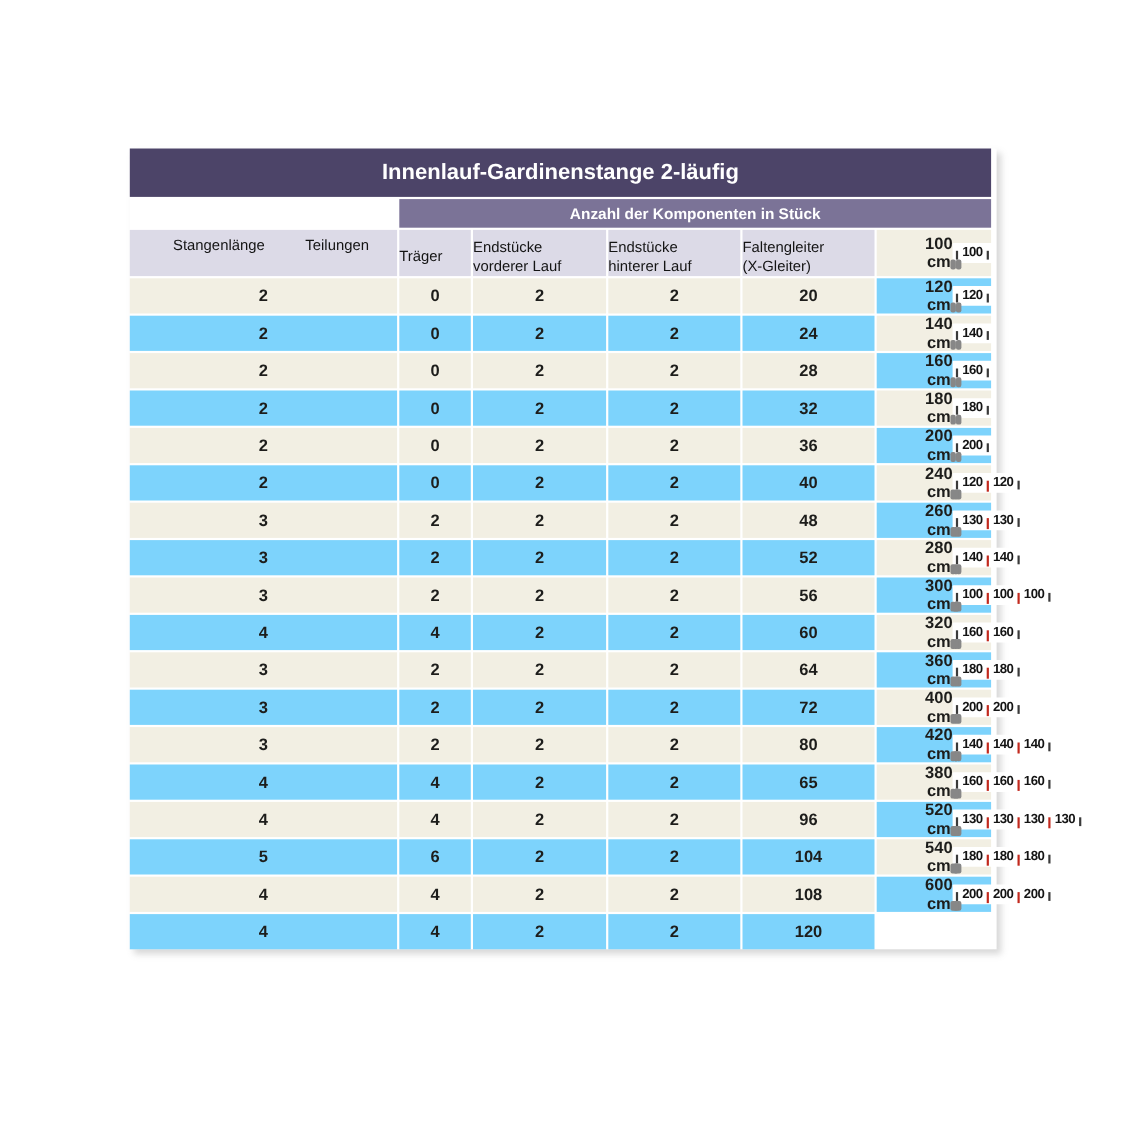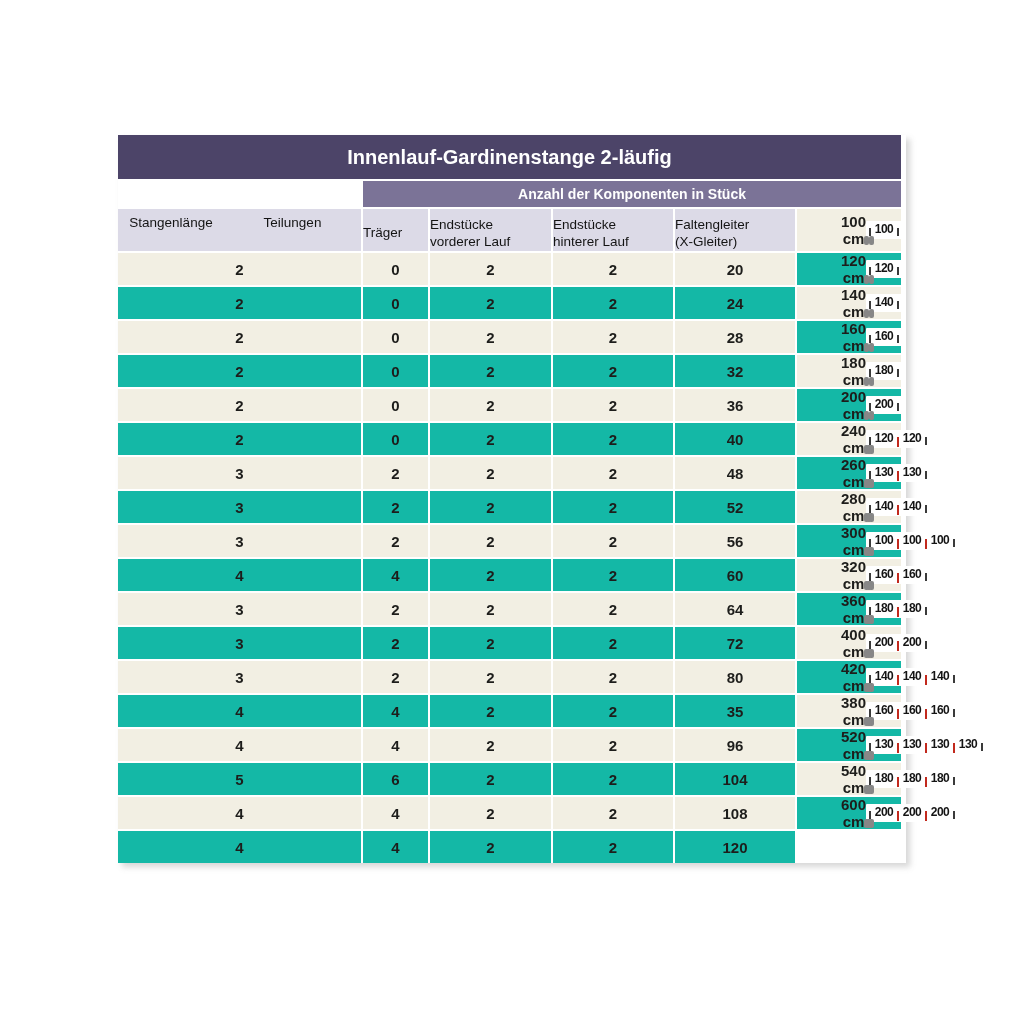--- a/index.html
+++ b/index.html
@@ -33,26 +33,27 @@
 
   .colhead {
     background:#dcdae7; color:#141414;
     font-size:13.5px; line-height:17px;
     align-items:flex-start; padding-top:5px;
     text-align:center; flex-direction:column;
   }
   .colhead-set {
     flex-direction:row; align-items:flex-start;
     justify-content:space-between;
+    padding-left:28px;
   }
   .colhead-set .sub1 { width:106px; text-align:center; }
   .colhead-set .sub2 { flex:1; text-align:center; }
 
   .row-light { background:#f2efe3; }
-  .row-dark  { background:#14b8a6;align-items:center; }
+  .row-dark  { background:#7dd3fc;align-items:center; }
 
   .set-cell { justify-content:flex-start;padding-left:44px; }
   .len-label { width:106px; text-align:center; font-size:15px; font-weight:bold; }
   .icon-wrap { flex:1; display:flex; justify-content:center; align-items:center; }
 
   .num-cell { font-size:15px; font-weight:bold; }
 
   
   .rod-icon { display:inline-block; background:#ffffff; padding:1px 3px 3px 3px; border-radius:1px; }
   .nums { display:flex; align-items:flex-end; height:14px; }
@@ -342,21 +343,21 @@
               <span class="tick red"></span>
               <span class="seg-num">140</span>
               <span class="tick"></span>
             </span><span class="rod"><span class="line"></span><span class="cap" style="left: 0%; transform: none;"></span><span class="cap" style="left: 33.3333%; transform: translateX(-50%);"></span><span class="cap" style="left: 66.6667%; transform: translateX(-50%);"></span><span class="cap" style="left: 100%; transform: translateX(-100%);"></span></span></span>
         </span>
   </div>
   <div class="cell num-cell row-dark">4</div>
   <div class="cell num-cell row-dark">4</div>
   <div class="cell num-cell row-dark">2</div>
   <div class="cell num-cell row-dark">2</div>
-  <div class="cell num-cell row-dark">35</div>
+  <div class="cell num-cell row-dark">65</div>
 
   <div class="cell set-cell row-light">
     <span class="len-label">380 cm</span>
     <span class="icon-wrap">
           <span class="rod-icon"><span class="nums">
               <span class="tick"></span>
               <span class="seg-num">160</span>
               <span class="tick red"></span>
               <span class="seg-num">160</span>
               <span class="tick red"></span>

